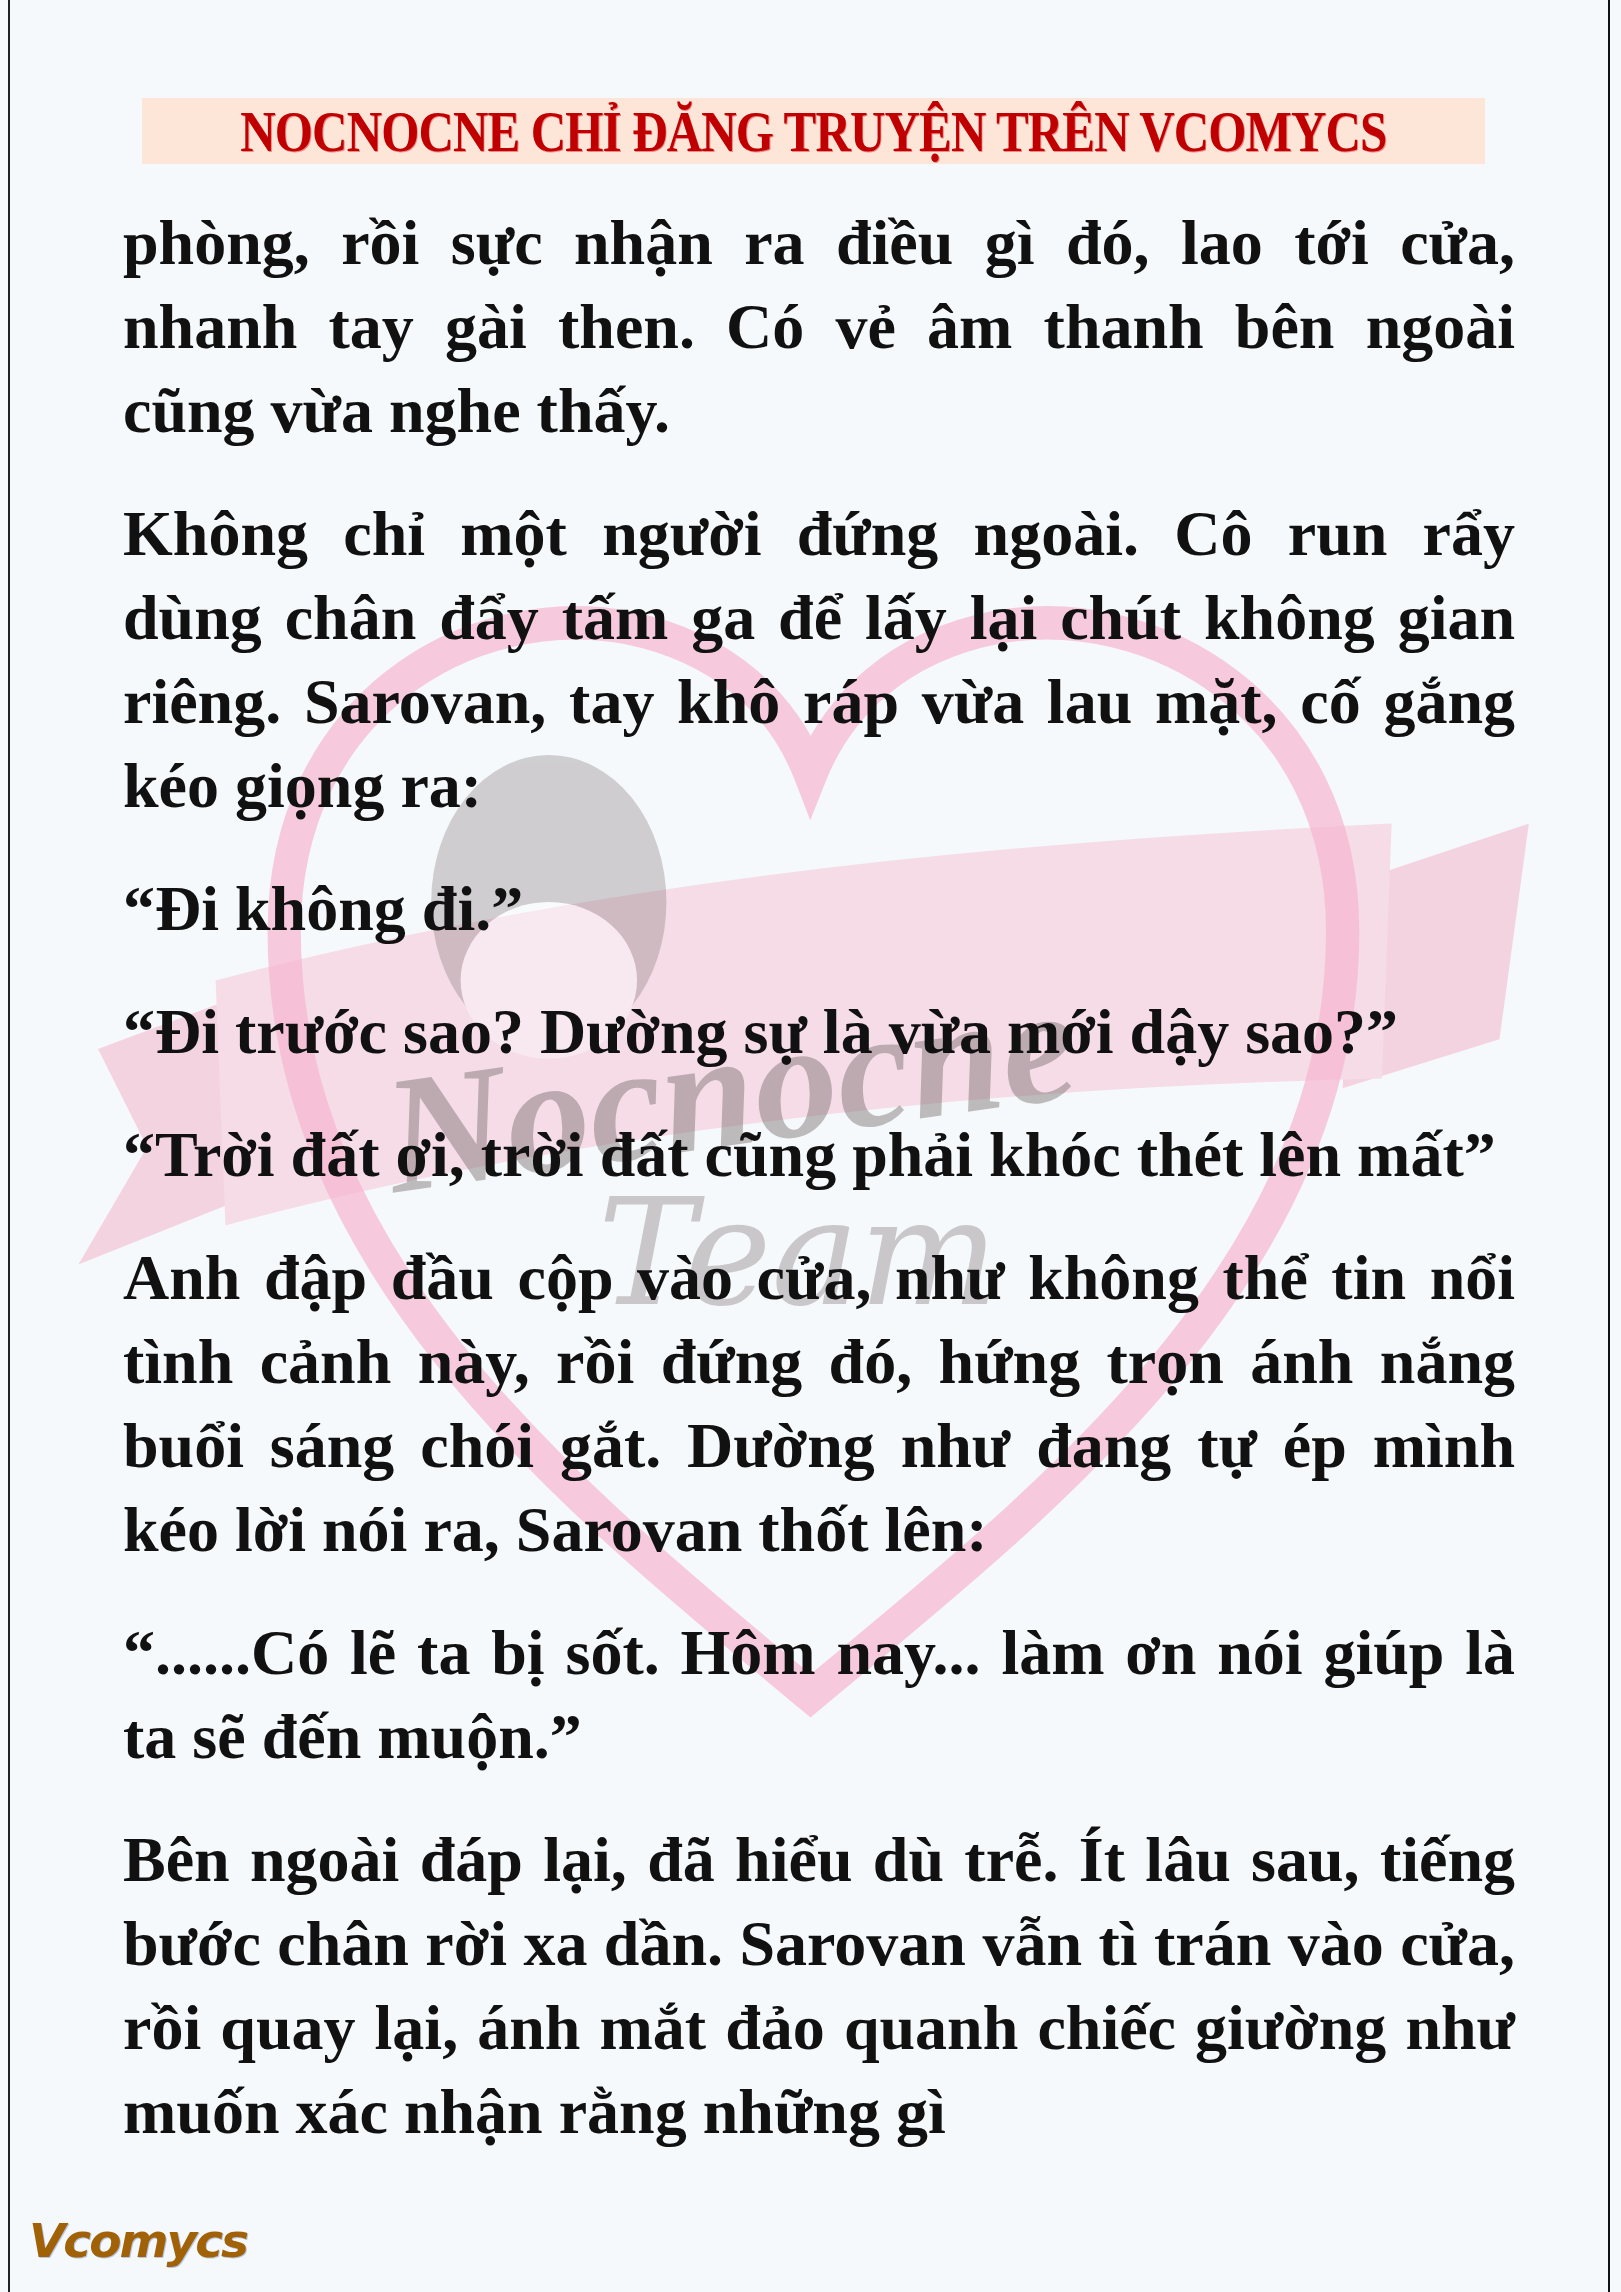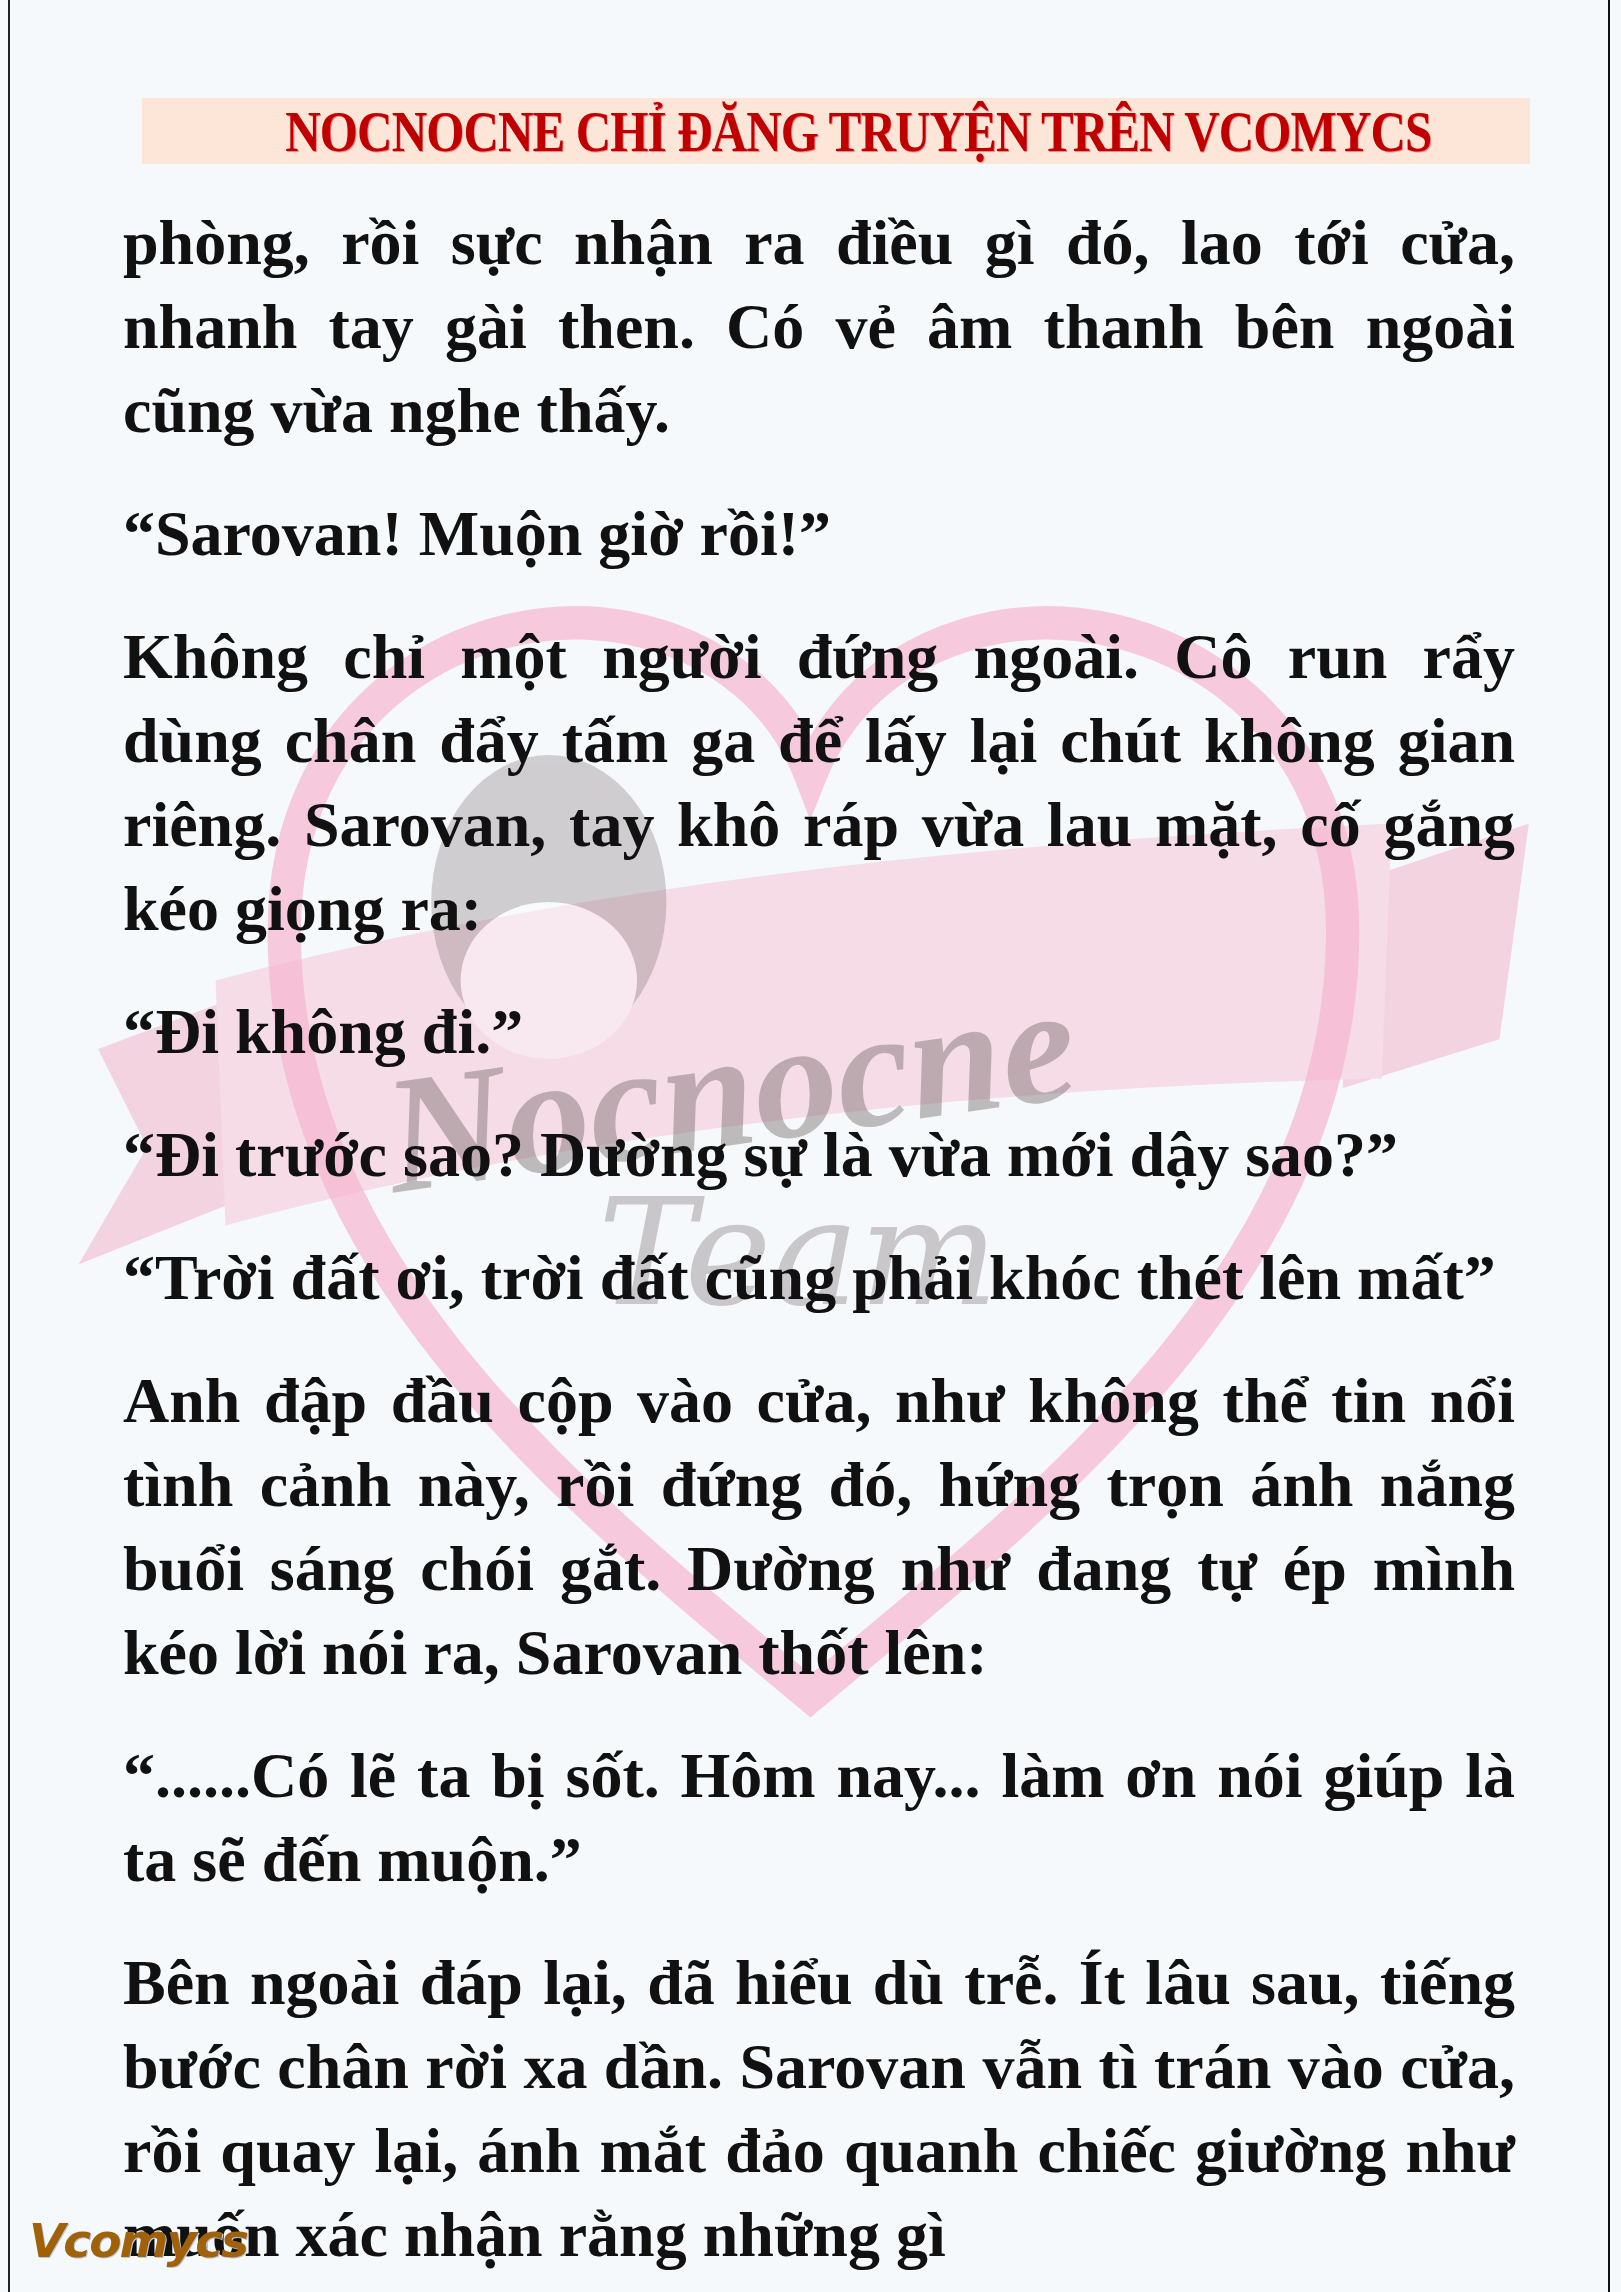--- a/index.html
+++ b/index.html
@@ -8,21 +8,21 @@
     background: #f5f9fb;
     font-family: "Liberation Serif", "DejaVu Serif", serif;
   }
   .page-border {
     position: absolute; left: 7.8px; top: 0; width: 1602px; height: 2293px;
     border-left: 2px solid #222; border-right: 2.9px solid #111; box-sizing: border-box;
   }
   .watermark { position: absolute; left: 0; top: 0; width: 1621px; height: 2293px; pointer-events: none; }
   .banner {
     position: absolute; left: 142px; top: 98px; width: 1343px; height: 66px;
-    background: #fde6d8; display: flex; align-items: center; justify-content: center; padding-left: 45px;
+    background: #fde6d8; display: flex; align-items: center; justify-content: center;
   }
   .banner span {
     color: #c00000; font-weight: bold; font-size: 57px; letter-spacing: -1px;
     transform: scaleX(0.86); white-space: nowrap; display: inline-block;
     text-shadow: 1px 1px 0 #e88;
   }
   .content {
     position: absolute; left: 123px; top: 201px; width: 1392px;
     color: #111; font-weight: bold; font-size: 64px; line-height: 84px;
   }
@@ -54,21 +54,20 @@
   <text x="390" y="1160" font-family="Liberation Serif, serif" font-weight="bold" font-style="italic" font-size="170" fill="#7a6e70" opacity="0.45" transform="rotate(-8 800 1100)">Nocnocne</text>
   <text x="610" y="1330" font-family="DejaVu Serif, serif" font-style="italic" font-size="150" fill="#8a7d80" opacity="0.4">Team</text>
 </svg>
 
 <div class="banner">
   <span>NOCNOCNE CHỈ ĐĂNG TRUYỆN TRÊN VCOMYCS</span>
 </div>
 
 <div class="content">
   <p>phòng, rồi sực nhận ra điều gì đó, lao tới cửa, nhanh tay gài then. Có vẻ âm thanh bên ngoài cũng vừa nghe thấy.</p>
-  <p>“Sarovan! Muộn giờ rồi!”</p>
   <p>Không chỉ một người đứng ngoài. Cô run rẩy dùng chân đẩy tấm ga để lấy lại chút không gian riêng. Sarovan, tay khô ráp vừa lau mặt, cố gắng kéo giọng ra:</p>
   <p>“Đi không đi.”</p>
   <p>“Đi trước sao? Dường sự là vừa mới dậy sao?”</p>
   <p>“Trời đất ơi, trời đất cũng phải khóc thét lên mất”</p>
   <p>Anh đập đầu cộp vào cửa, như không thể tin nổi tình cảnh này, rồi đứng đó, hứng trọn ánh nắng buổi sáng chói gắt. Dường như đang tự ép mình kéo lời nói ra, Sarovan thốt lên:</p>
   <p>“......Có lẽ ta bị sốt. Hôm nay... làm ơn nói giúp là ta sẽ đến muộn.”</p>
   <p>Bên ngoài đáp lại, đã hiểu dù trễ. Ít lâu sau, tiếng bước chân rời xa dần. Sarovan vẫn tì trán vào cửa, rồi quay lại, ánh mắt đảo quanh chiếc giường như muốn xác nhận rằng những gì</p>
 </div>
 
 <div class="logo">Vcomycs</div>

